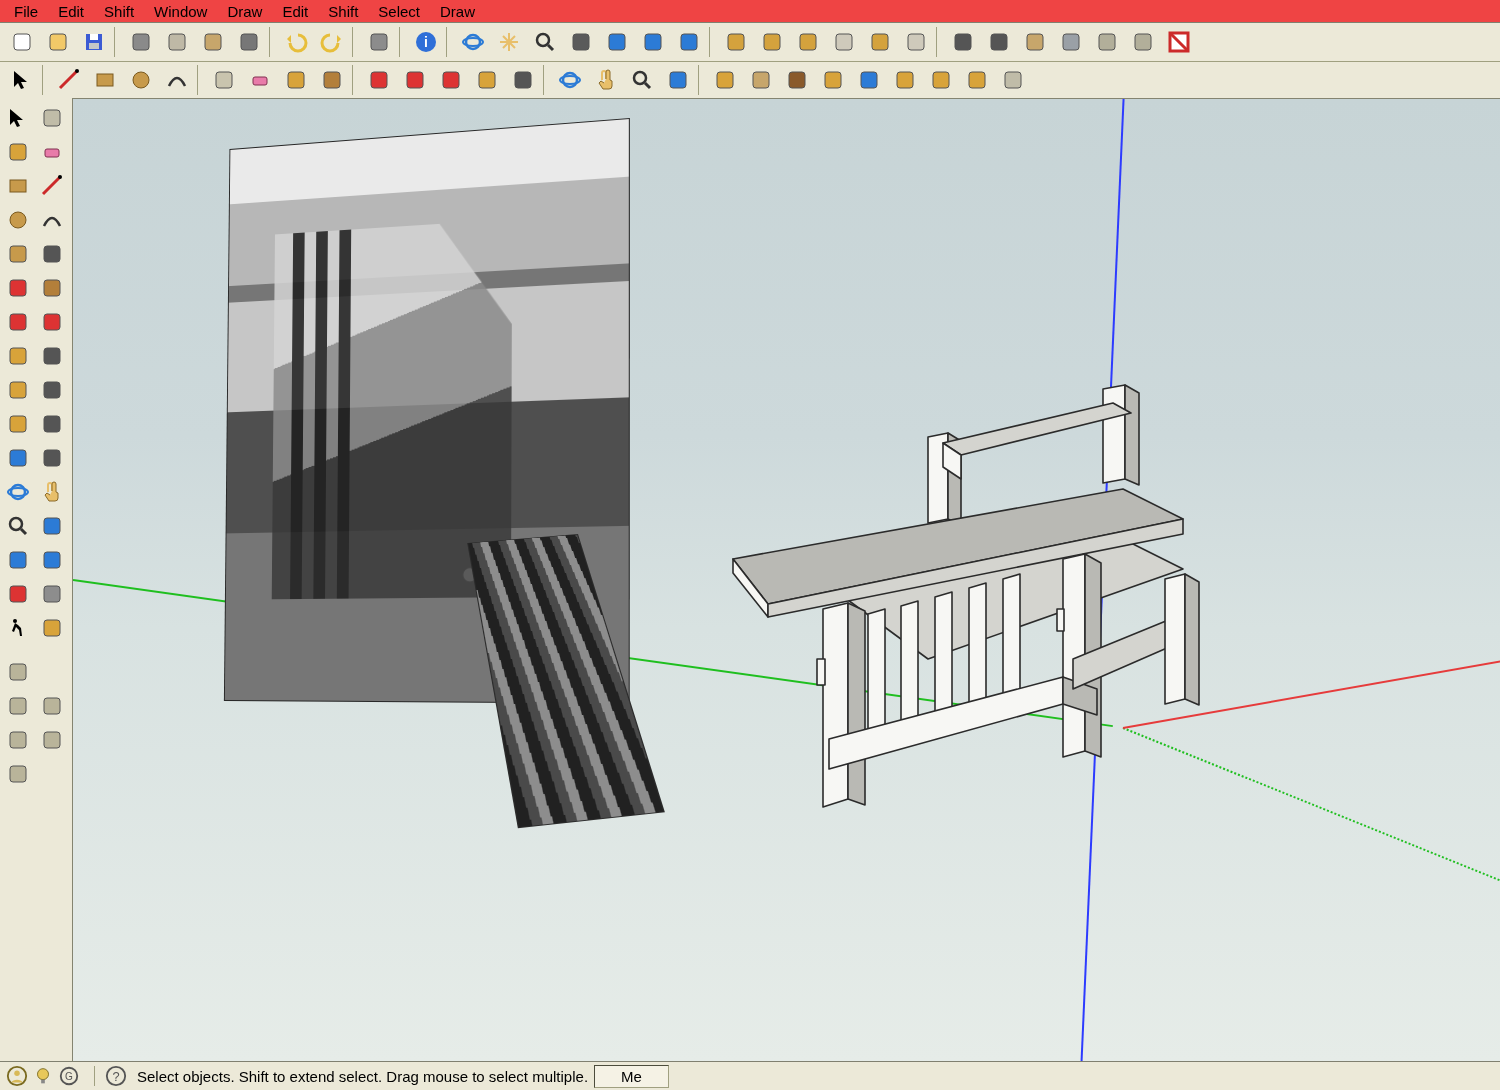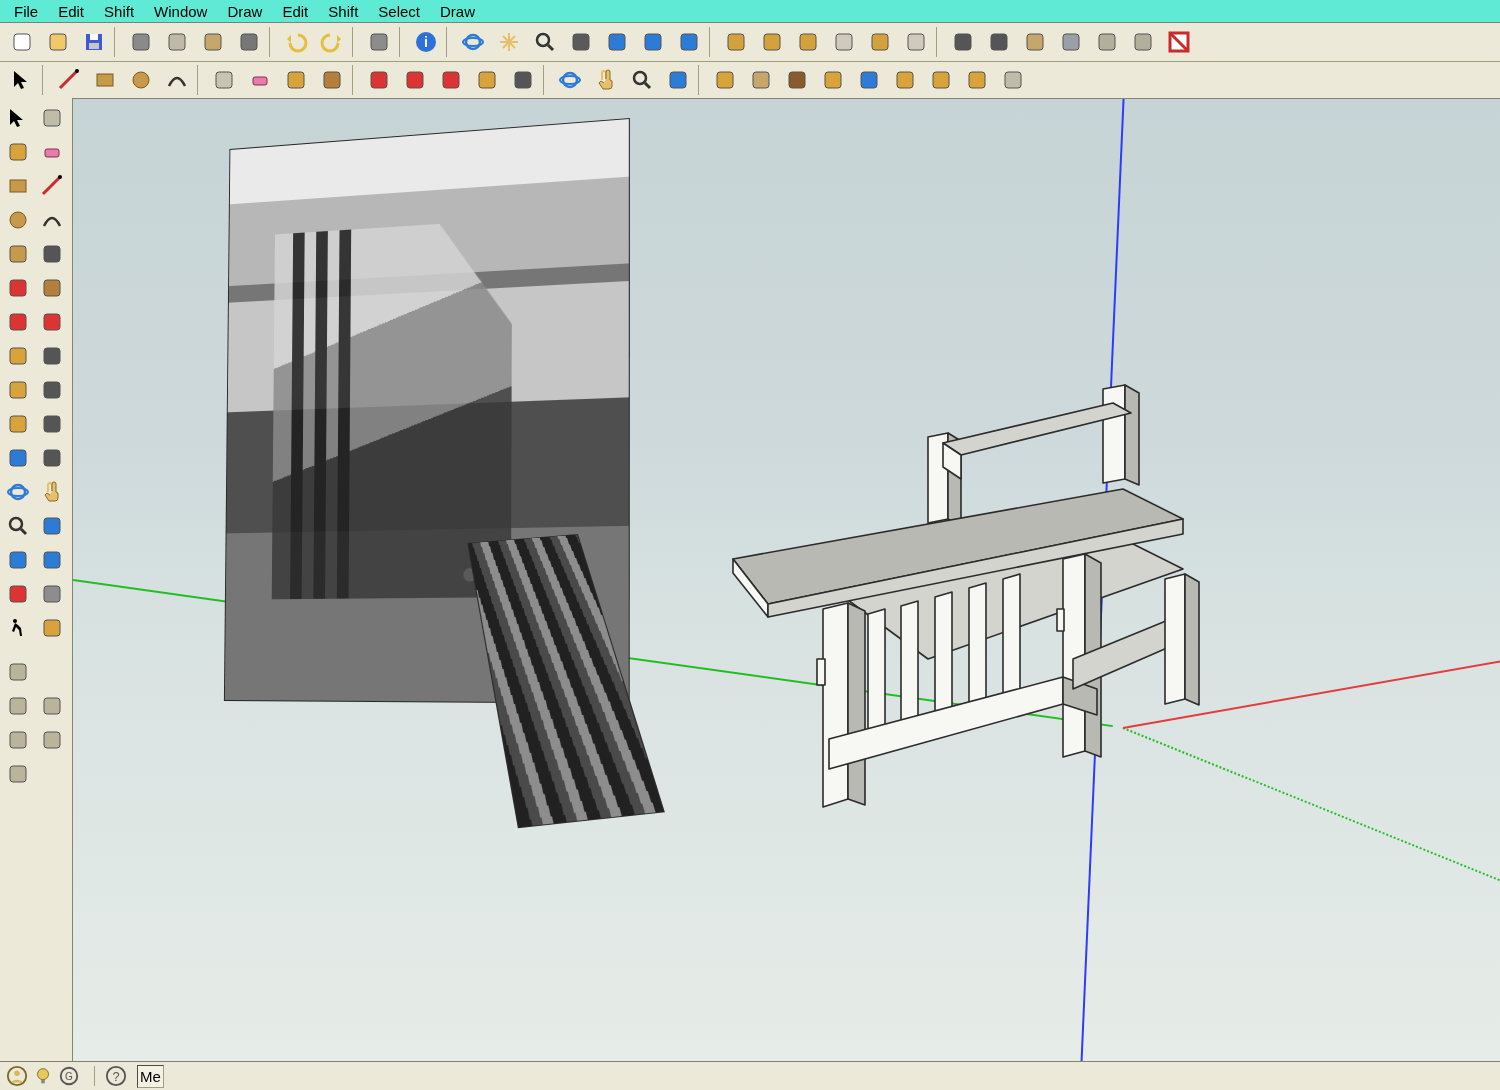--- a/index.html
+++ b/index.html
@@ -9,21 +9,21 @@
     height: 1090px;
     font-family: Tahoma, Arial, sans-serif;
     font-size: 14px;
     background: #ece9d8;
     overflow: hidden;
     user-select: none;
   }
   
   .menubar {
     height: 22px;
-    background: #5eead4;
+    background: #ef4444;
     border-bottom: 1px solid #808070;
     display: flex;
     align-items: center;
     padding: 0 4px;
     font-size: 15px;
   }
   .menubar span {
     padding: 2px 10px;
     cursor: default;
   }
@@ -191,21 +191,21 @@
     padding:0 6px;
     font-size:15px;
   }
   .sb-icon {
     width:22px; height:22px; margin-right:4px;
     display:flex;align-items:center;justify-content:center;
     border-radius:50%;
   }
   .sb-sep{ width:1px;height:20px;background:#a0a080;margin:0 10px;}
   .sb-right{ margin-left:auto; padding:0 6px;}
-  .sb-box{ border:1px inset #a0a080; padding:2px 2px; margin-left:6px; background:#f5f2e5;}
+  .sb-box{ border:1px inset #a0a080; padding:2px 26px; margin-left:6px; background:#f5f2e5;}
 
   
   .glyph { width:22px; height:22px; }
 </style>
 </head>
 <body>
 
 <div class="menubar">
   <span>File</span>
   <span>Edit</span>
@@ -848,14 +848,15 @@
         <text x="12" y="16" text-anchor="middle" font-size="11" fill="#555">G</text>
       </svg>
   </div>
   <div class="sb-sep"></div>
   <div class="sb-icon">
     <svg class="glyph" viewBox="0 0 24 24">
         <circle cx="12" cy="12" r="10" fill="none" stroke="#555" stroke-width="2"></circle>
         <text x="12" y="17" text-anchor="middle" font-size="14" fill="#555">?</text>
       </svg>
   </div>
+  <span style="margin-left:6px;">Select objects. Shift to extend select. Drag mouse to select multiple.</span>
   <span class="sb-right sb-box">Me</span>
 </div>
 
 </body></html>

